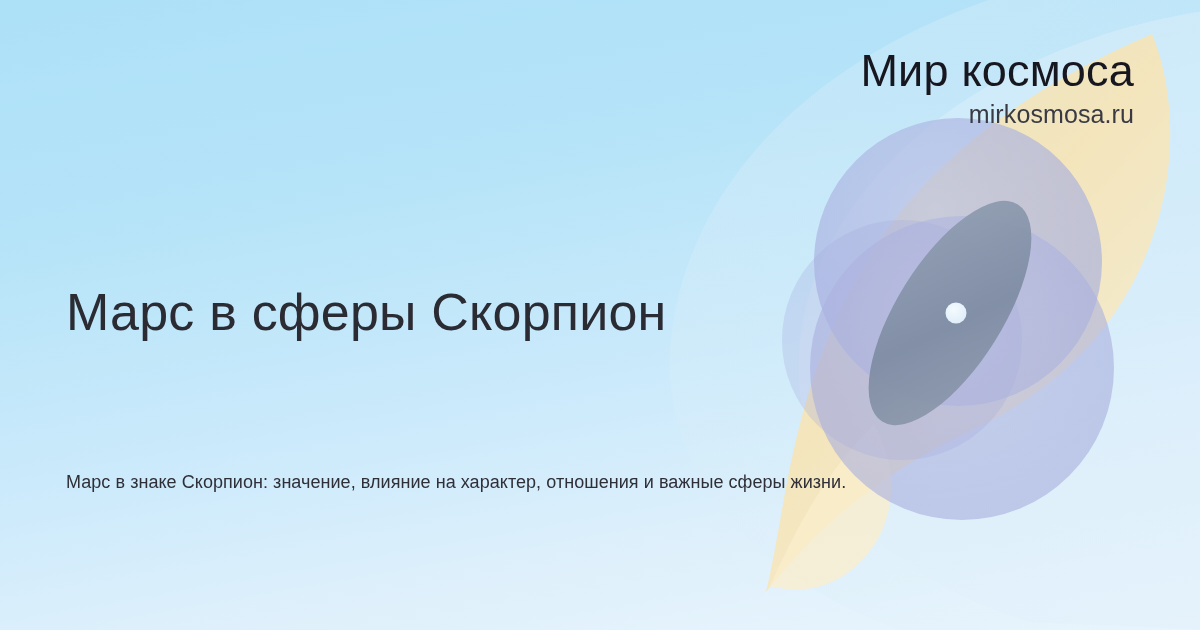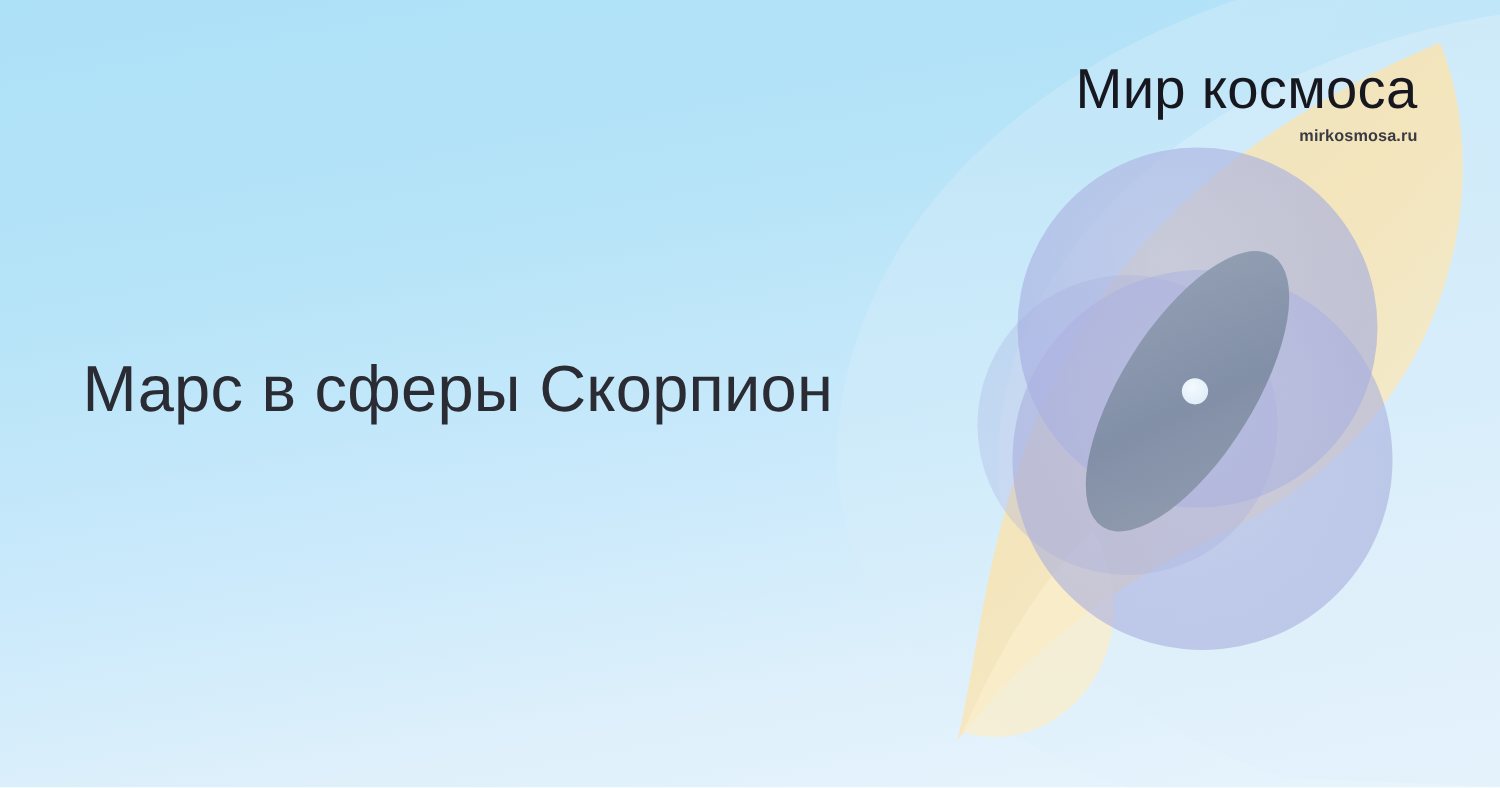--- a/index.html
+++ b/index.html
@@ -41,22 +41,22 @@
   }
   .logo-title {
     font-size: 45px;
     font-weight: 400;
     letter-spacing: 0.2px;
     color: #17171f;
     white-space: nowrap;
   }
   .logo-domain {
     margin-top: 9px;
-    font-size: 13px;
-    font-weight: 700;
+    font-size: 25px;
+    font-weight: 400;
     color: #3a3a44;
     letter-spacing: 0.1px;
     white-space: nowrap;
   }
 
   
   .headline {
     position: absolute;
     left: 66px;
     top: 247px;
@@ -164,14 +164,15 @@
     </svg>
   </div>
 
   <div class="logo">
     <div class="logo-title">Мир космоса</div>
     <div class="logo-domain">mirkosmosa.ru</div>
   </div>
 
   <h1 class="headline">Марс в сферы Скорпион</h1>
 
+  <p class="description">Марс в знаке Скорпион: значение, влияние на характер, отношения и важные сферы жизни.</p>
 
 </div>
 
 </body></html>

